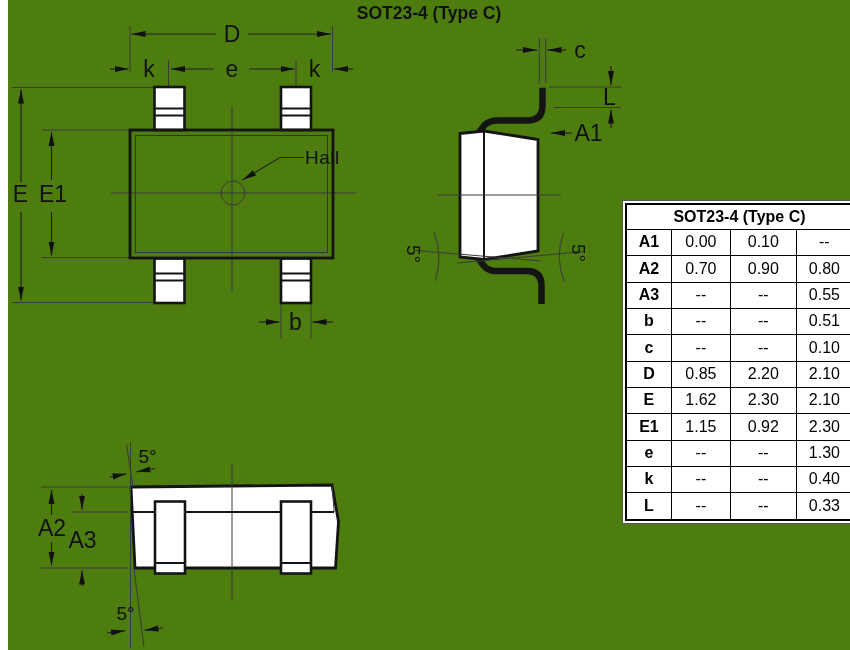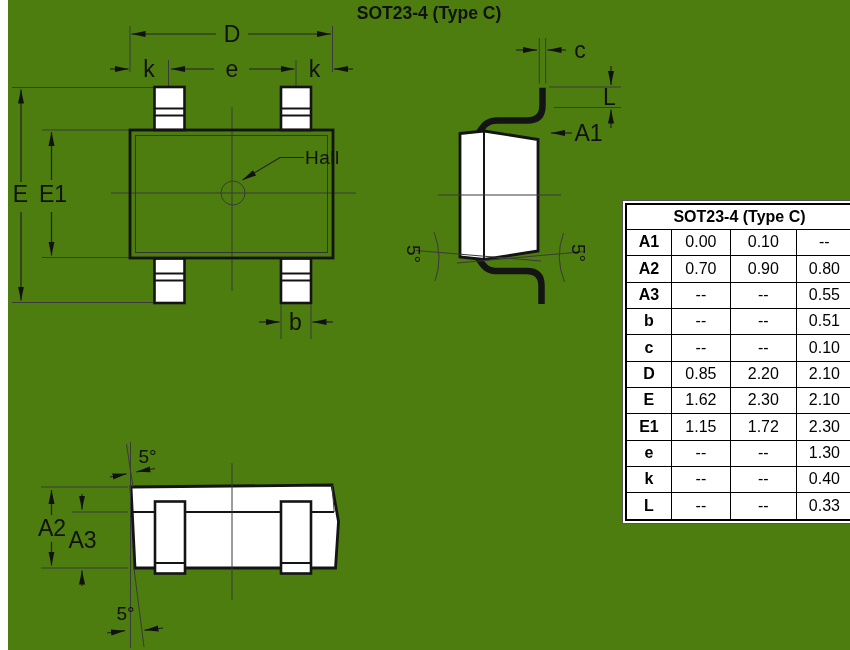--- a/index.html
+++ b/index.html
@@ -228,21 +228,21 @@
       </tr>
       <tr>
         <td class="t-dim">E</td>
         <td>1.62</td>
         <td>2.30</td>
         <td>2.10</td>
       </tr>
       <tr>
         <td class="t-dim">E1</td>
         <td>1.15</td>
-        <td>1.72</td>
+        <td>0.92</td>
         <td>2.30</td>
       </tr>
       <tr>
         <td class="t-dim">e</td>
         <td>--</td>
         <td>--</td>
         <td>1.30</td>
       </tr>
       <tr>
         <td class="t-dim">k</td>

